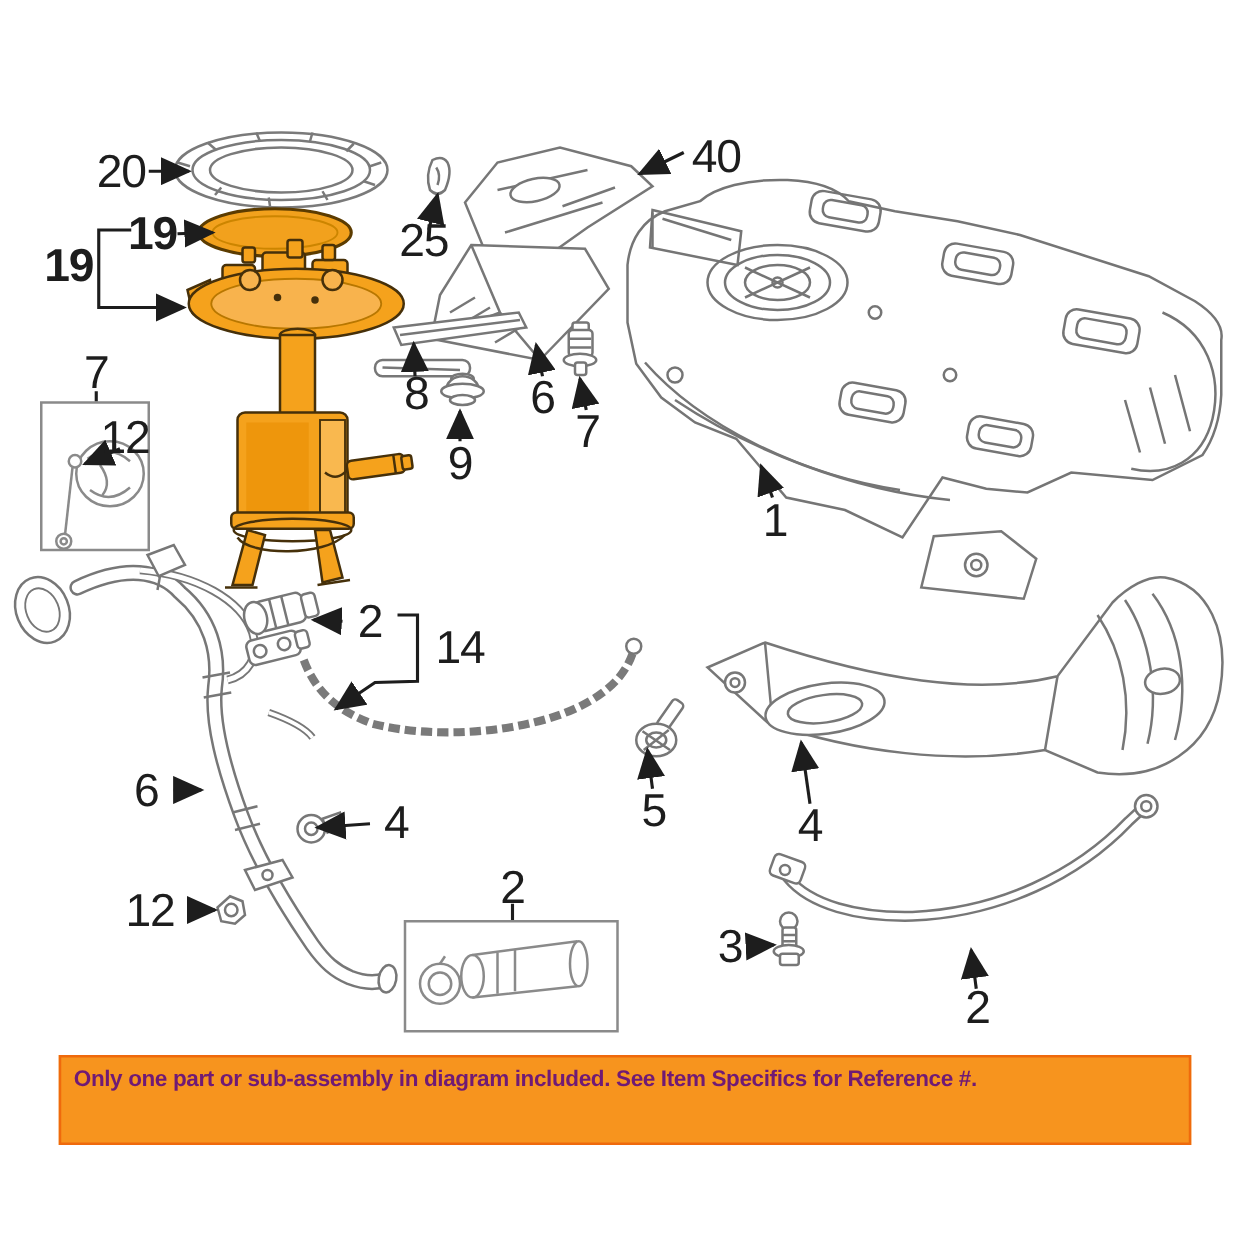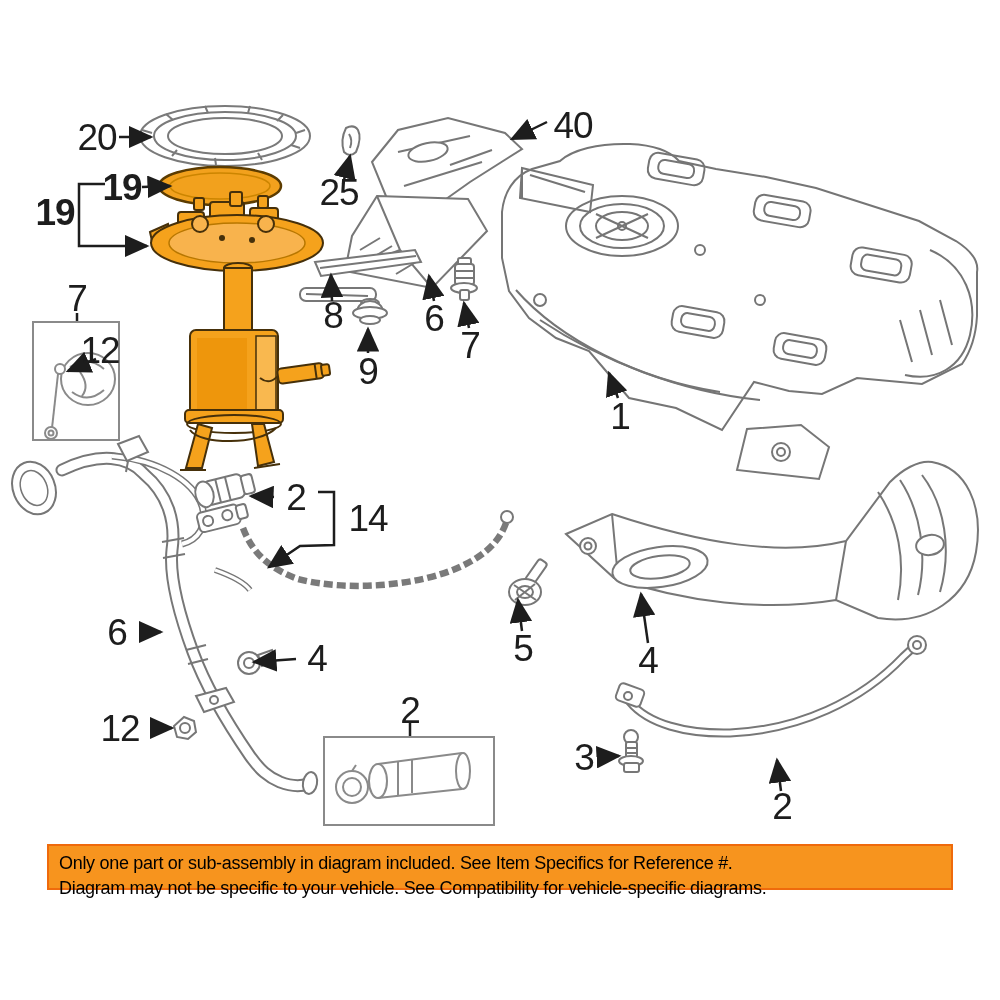--- a/index.html
+++ b/index.html
@@ -3,24 +3,24 @@
 <meta charset="utf-8">
 <style>
   html,body{margin:0;padding:0;background:#fff;}
   .stage{position:relative;width:1000px;height:1000px;background:#fff;overflow:hidden;
          font-family:"Liberation Sans",sans-serif;}
   .art{position:absolute;left:0;top:0;}
   .callout{position:absolute;transform:translate(-50%,-50%);
            font-family:"Liberation Sans",sans-serif;font-size:37px;font-weight:400;
            color:#1d1d1d;letter-spacing:-1px;line-height:1;white-space:nowrap;}
   .callout.b{font-weight:700;}
-  .banner{position:absolute;left:47px;top:844px;width:906px;height:46px;box-sizing:border-box;
+  .banner{position:absolute;left:47px;top:844px;width:906px;height:72px;box-sizing:border-box;
           background:#f7941e;border:2px solid #ef6a0c;padding:5px 10px 0 10px;
-          font-family:"Liberation Sans",sans-serif;font-weight:400;font-size:18px;
-          letter-spacing:-0.3px;color:#000000;line-height:1.38;white-space:nowrap;}
+          font-family:"Liberation Sans",sans-serif;font-weight:700;font-size:18px;
+          letter-spacing:-0.3px;color:#701a75;line-height:1.38;white-space:nowrap;}
 </style>
 </head>
 <body>
 
 <div class="stage">
 
 <svg class="art" width="1000" height="1000" viewBox="0 0 1000 1000">
   <defs>
     <marker id="ah" markerWidth="11" markerHeight="9" refX="9" refY="4.5" orient="auto">
       <path d="M0,0 L10,4.5 L0,9 Z" fill="#1d1d1d"></path>
@@ -313,16 +313,15 @@
 <div class="callout" style="left:77px;top:298px">7</div>
 <div class="callout" style="left:100px;top:350px">12</div>
 <div class="callout b" style="left:55px;top:212px">19</div>
 <div class="callout b" style="left:122px;top:187px">19</div>
 <div class="callout" style="left:97px;top:137px">20</div>
 <div class="callout" style="left:573px;top:125px">40</div>
 <div class="callout" style="left:339px;top:192px">25</div>
 
 <div class="banner">
   <div>Only one part or sub-assembly in diagram included. See Item Specifics for Reference #.</div>
-  <div>Diagram may not be specific to your vehicle. See Compatibility for vehicle-specific diagrams.</div>
 </div>
 
 </div>
 
 </body></html>

